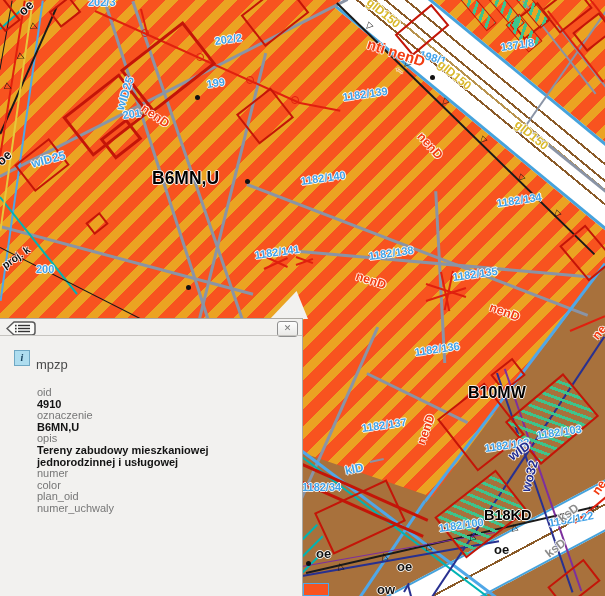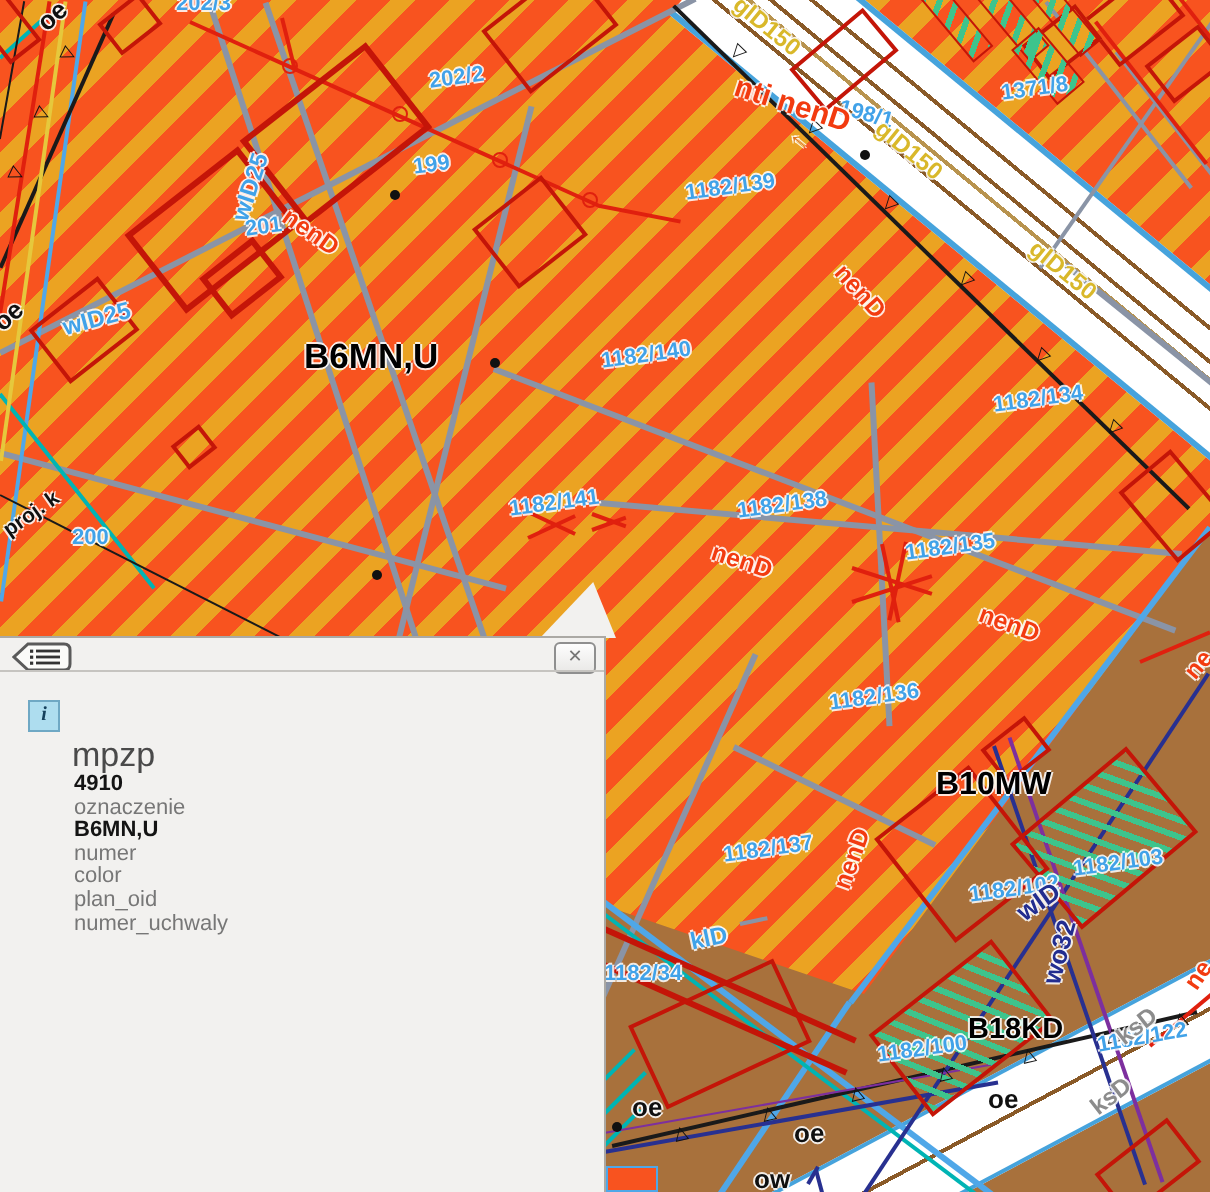--- a/index.html
+++ b/index.html
@@ -47,21 +47,21 @@
   #panelbar{position:absolute;left:0;top:0;width:100%;height:16px;}
   #backbtn{position:absolute;left:6px;top:2px;width:30px;height:15px;cursor:pointer;}
   #closebtn{position:absolute;left:277px;top:2px;width:19px;height:14px;border:1px solid #8F8F8F;
        border-radius:3px;background:linear-gradient(#FDFDFD,#E9E8E6);color:#777;font-size:9px;
        line-height:13px;text-align:center;cursor:pointer;}
   #paneldiv{position:absolute;left:0;top:16px;width:100%;border-top:1px solid #C6C4C0;}
   #inforow{position:absolute;left:14px;top:31px;height:15px;}
   #infoicon{position:absolute;left:0;top:0;width:14px;height:14px;background:#AEDDEF;
        border:1px solid #6FA8C4;color:#15405C;font-size:10px;font-weight:bold;
        font-family:"Liberation Serif",serif;font-style:italic;text-align:center;line-height:13px;}
-  #layername{position:absolute;left:22px;top:18px;font-size:17px;color:#4A4A4A;}
+  #layername{position:absolute;left:22px;top:7px;font-size:13px;color:#4A4A4A;}
   #attrs{position:absolute;left:37px;top:68px;width:252px;font-size:11px;line-height:11.6px;color:#777;}
   #attrs .av{color:#141414;font-weight:bold;}
   
   #wm{position:absolute;left:2px;top:529px;width:202px;height:63px;background:#9B9B9B;
       border:3px solid #fff;border-radius:7px;box-shadow:0 0 0 1px #9B9B9B;z-index:60;
       color:#fff;font-size:38px;text-align:center;line-height:60px;box-sizing:border-box;}
 </style>
 </head>
 <body>
 
@@ -250,23 +250,26 @@
         </svg>
       </div>
       <div id="closebtn">✕</div>
     </div>
     <div id="paneldiv"></div>
     <div id="inforow">
       <div id="infoicon">i</div>
       <div id="layername">mpzp</div>
     </div>
     <div id="attrs">
+        <div class="al">oid</div>
         <div class="av">4910</div>
         <div class="al">oznaczenie</div>
         <div class="av">B6MN,U</div>
+        <div class="al">opis</div>
+        <div class="av">Tereny zabudowy mieszkaniowej jednorodzinnej i usługowej</div>
         <div class="al">numer</div>
         <div class="al">color</div>
         <div class="al">plan_oid</div>
         <div class="al">numer_uchwaly</div>
       </div>
   </div>
 
 </div>
 
 </body></html>

